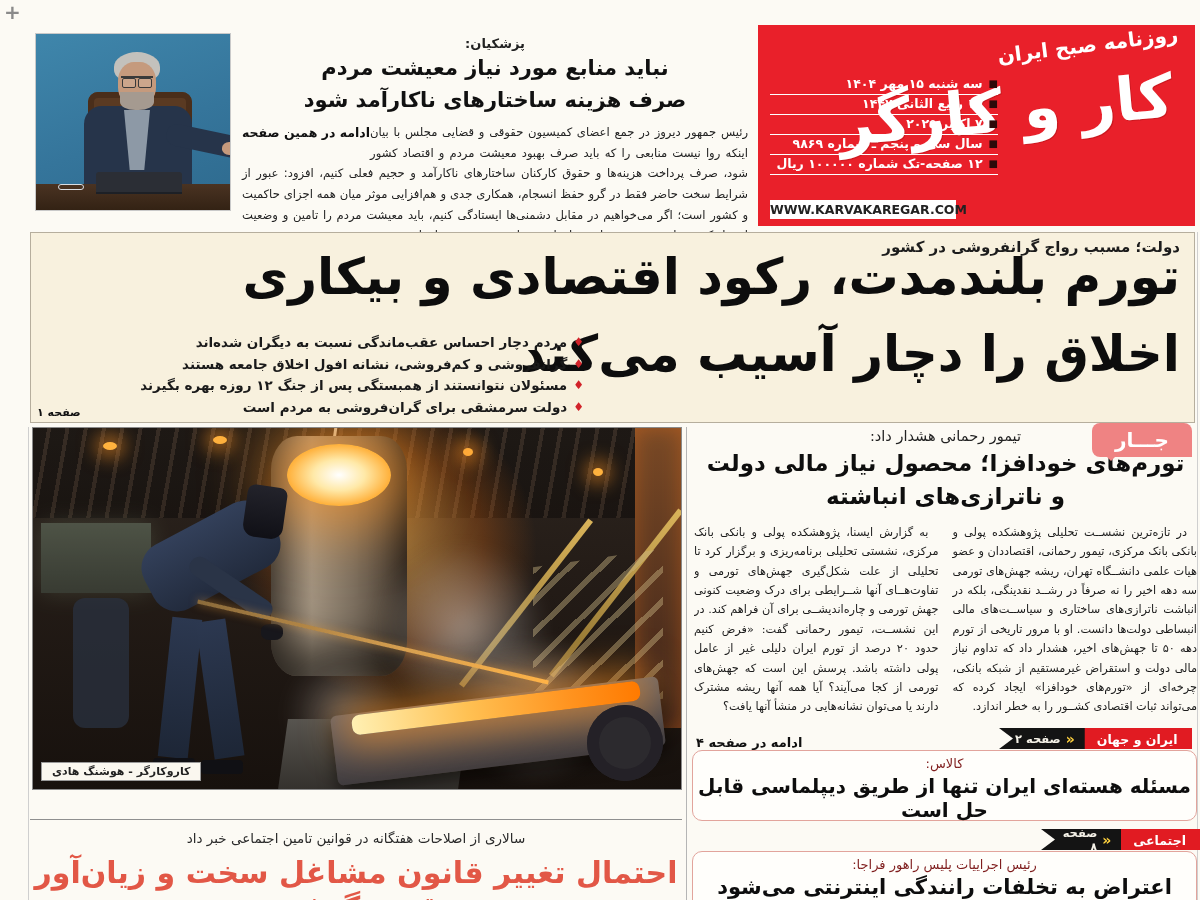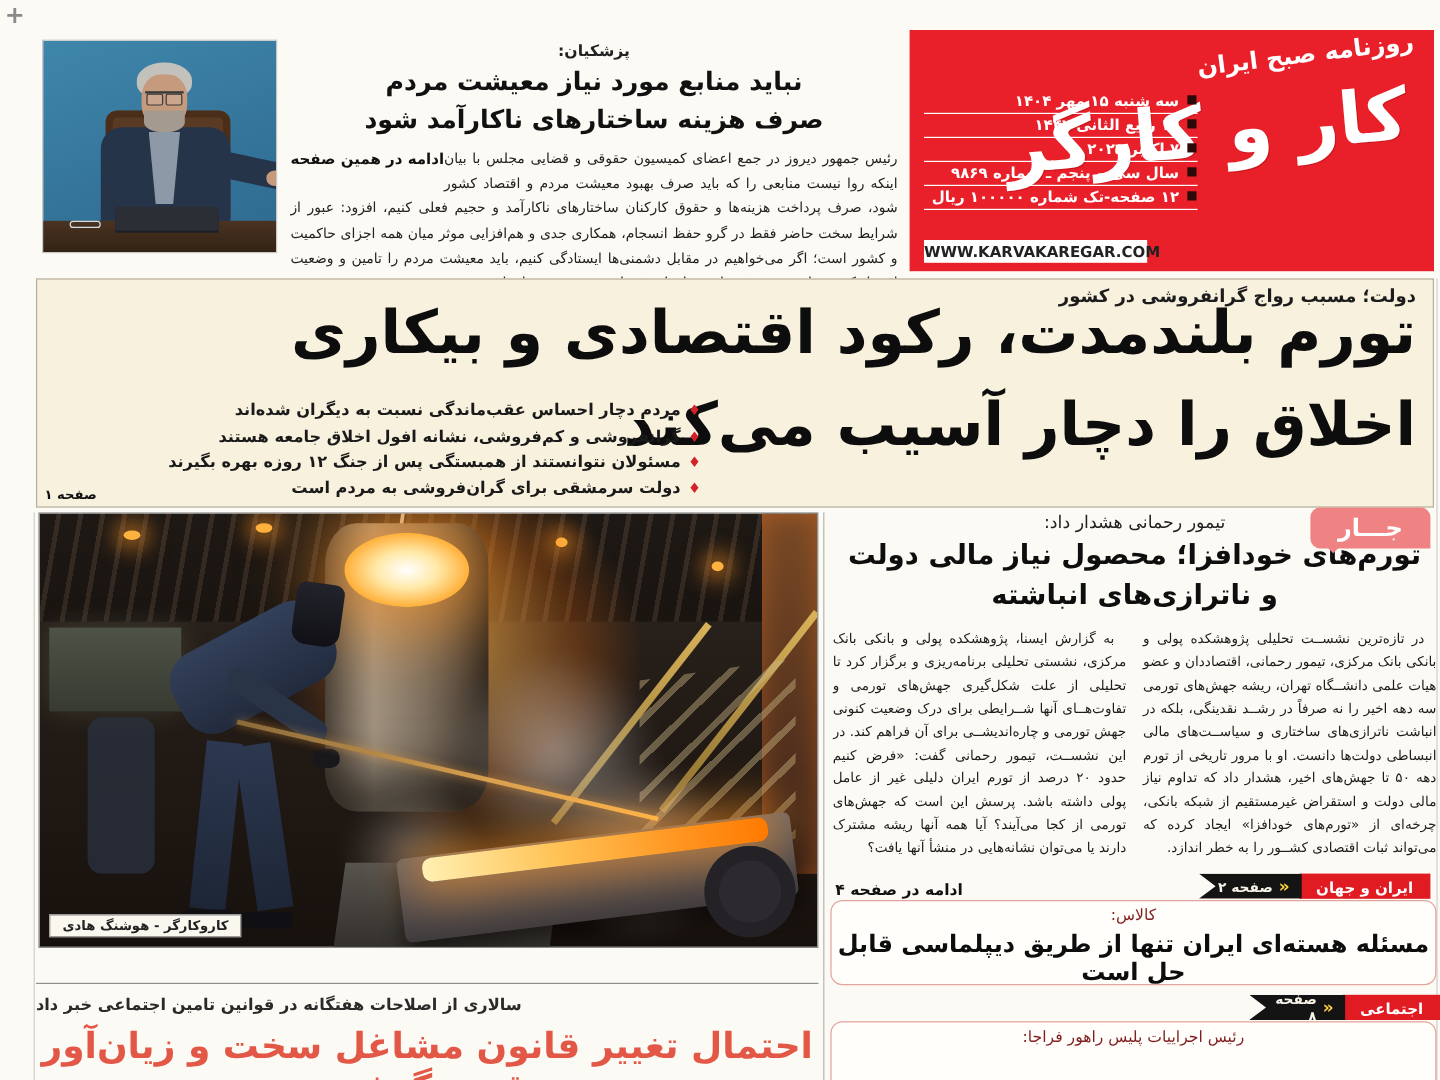--- a/index.html
+++ b/index.html
@@ -105,21 +105,21 @@
   .rbox { border:1.5px solid #e2a49c; border-radius:10px; background:#fffefb; }
   .box1 { left:692px; top:750px; width:505px; height:71px; }
   .box2 { left:692px; top:851px; width:505px; height:60px; }
   .rbox .bk { text-align:center; font-size:13px; color:#7f1d1d; padding-top:5px; }
   .rbox .bh { text-align:center; font-size:20px; font-weight:bold; color:#0d0d0d; margin-top:3px; }
   .box2 .bh { font-size:21px; }
 
   
   .hline { left:30px; top:819px; width:652px; height:1px; background:#8f8f8f; }
   .bstory { left:30px; top:826px; width:652px; }
-  .b-kicker { text-align:left; font-size:13.5px; font-weight:bold; color:#2a2a2a; margin-top:4px; }
+  .b-kicker { text-align:center; font-size:13.5px; font-weight:normal; color:#2a2a2a; margin-top:4px; }
   .b-h { text-align:center; font-size:30px; font-weight:bold; color:#e25746; margin-top:9px; letter-spacing:-0.5px; }
 
   .vline-l { left:28px; top:427px; width:1px; height:473px; background:#cfcfcf; }
   .vline-r { left:1197px; top:232px; width:1px; height:668px; background:#cfcfcf; }
 </style>
 </head>
 <body>
 
 <div class="page">
 
@@ -277,20 +277,21 @@
   <div class="abs secbar bar2">
     <div class="lbl">اجتماعی</div>
     <div class="pg">
       <span class="chev">«</span>
       <span>صفحه ۸</span>
     </div>
   </div>
 
   <div class="abs rbox box2">
     <div class="bk">رئیس اجراییات پلیس راهور فراجا:</div>
+    <div class="bh">اعتراض به تخلفات رانندگی اینترنتی می‌شود</div>
   </div>
 
   <div class="abs hline"></div>
   <div class="abs bstory">
     <div class="b-kicker">سالاری از اصلاحات هفتگانه در قوانین تامین اجتماعی خبر داد</div>
     <div class="b-h">احتمال تغییر قانون مشاغل سخت و زیان‌آور قوت گرفت</div>
   </div>
 
 </div>
 

